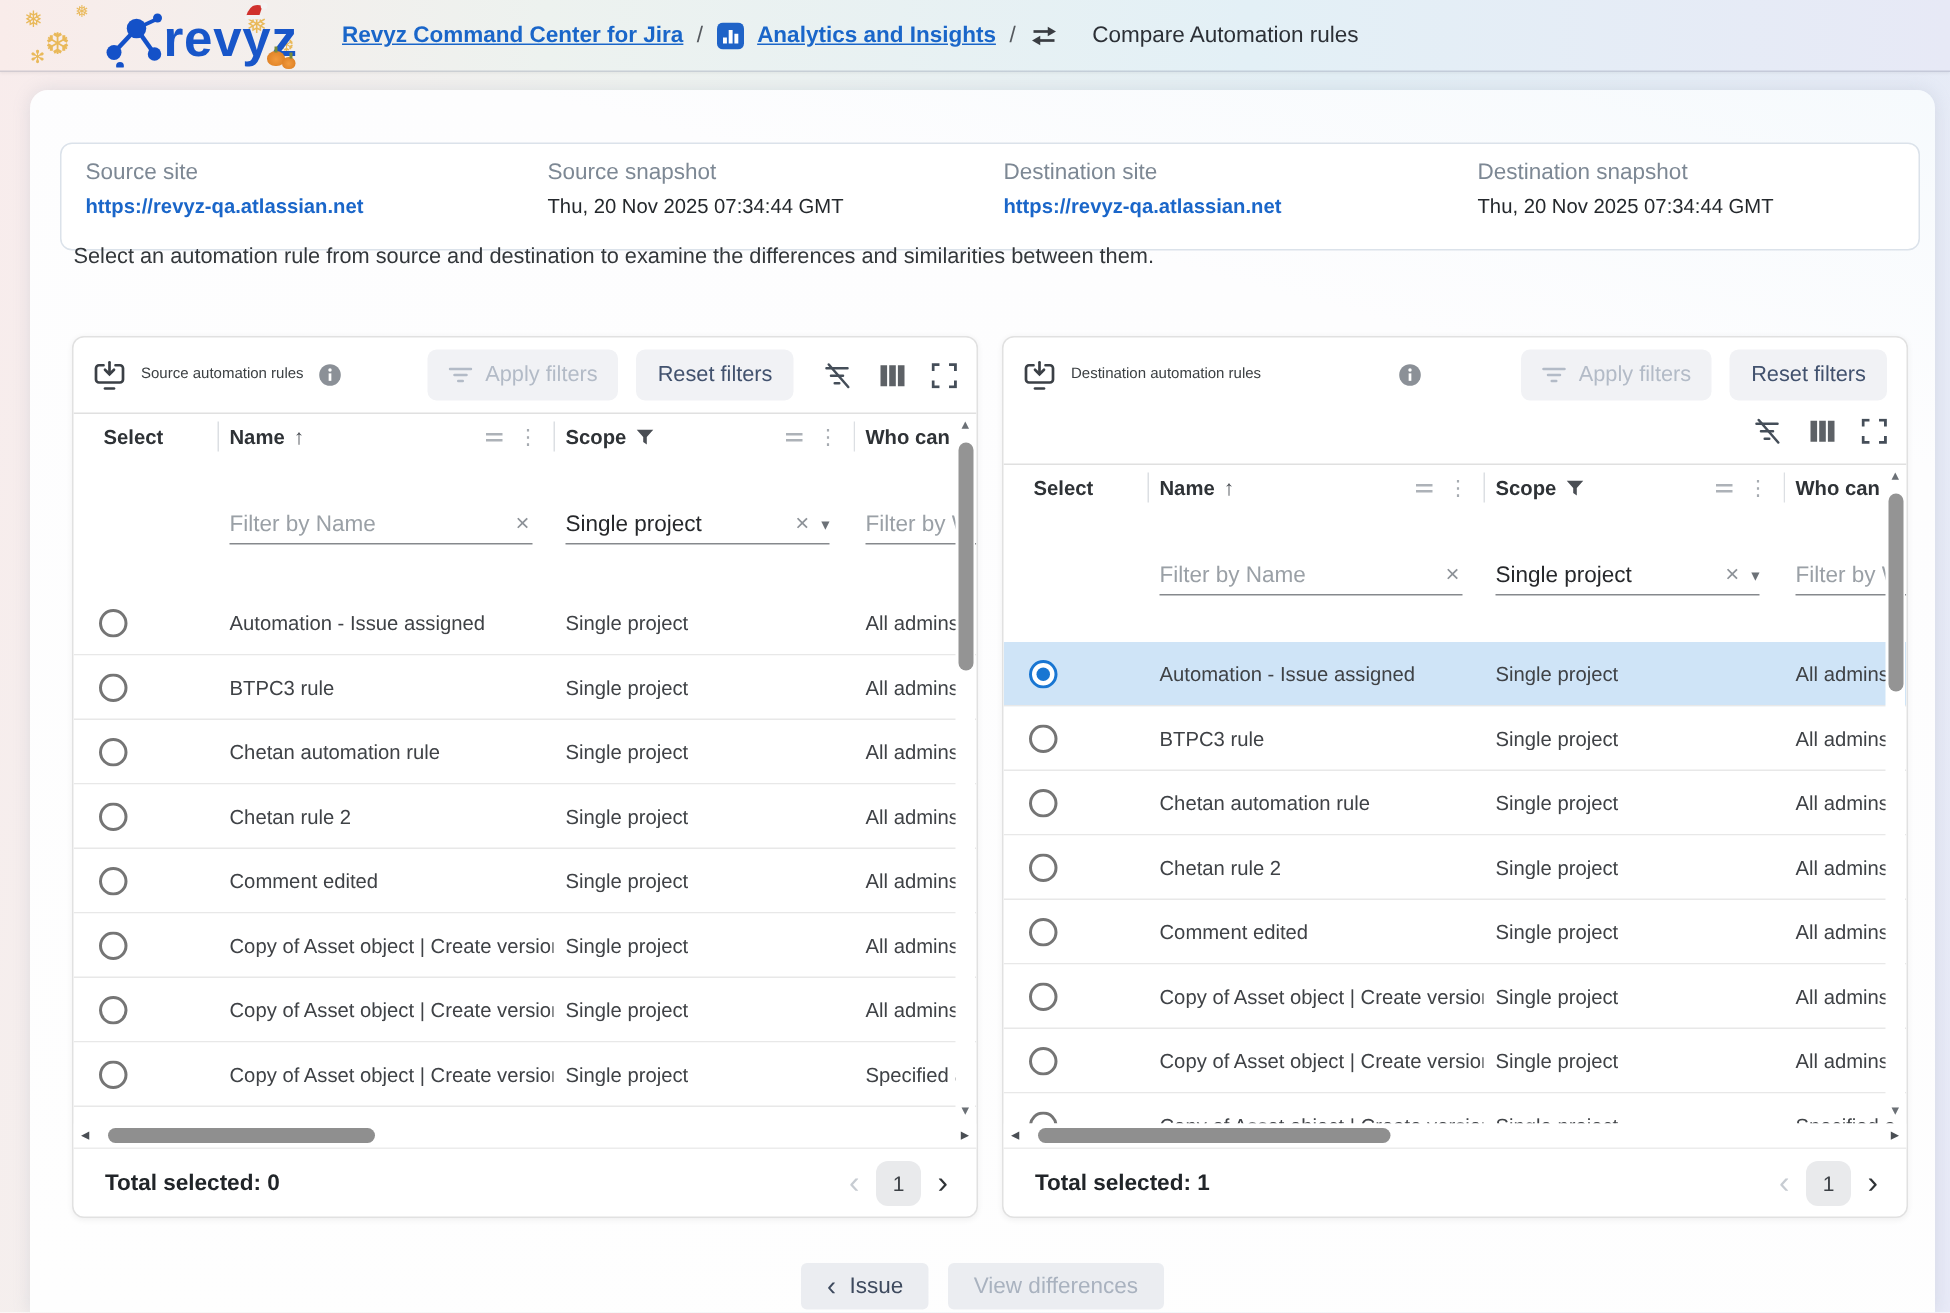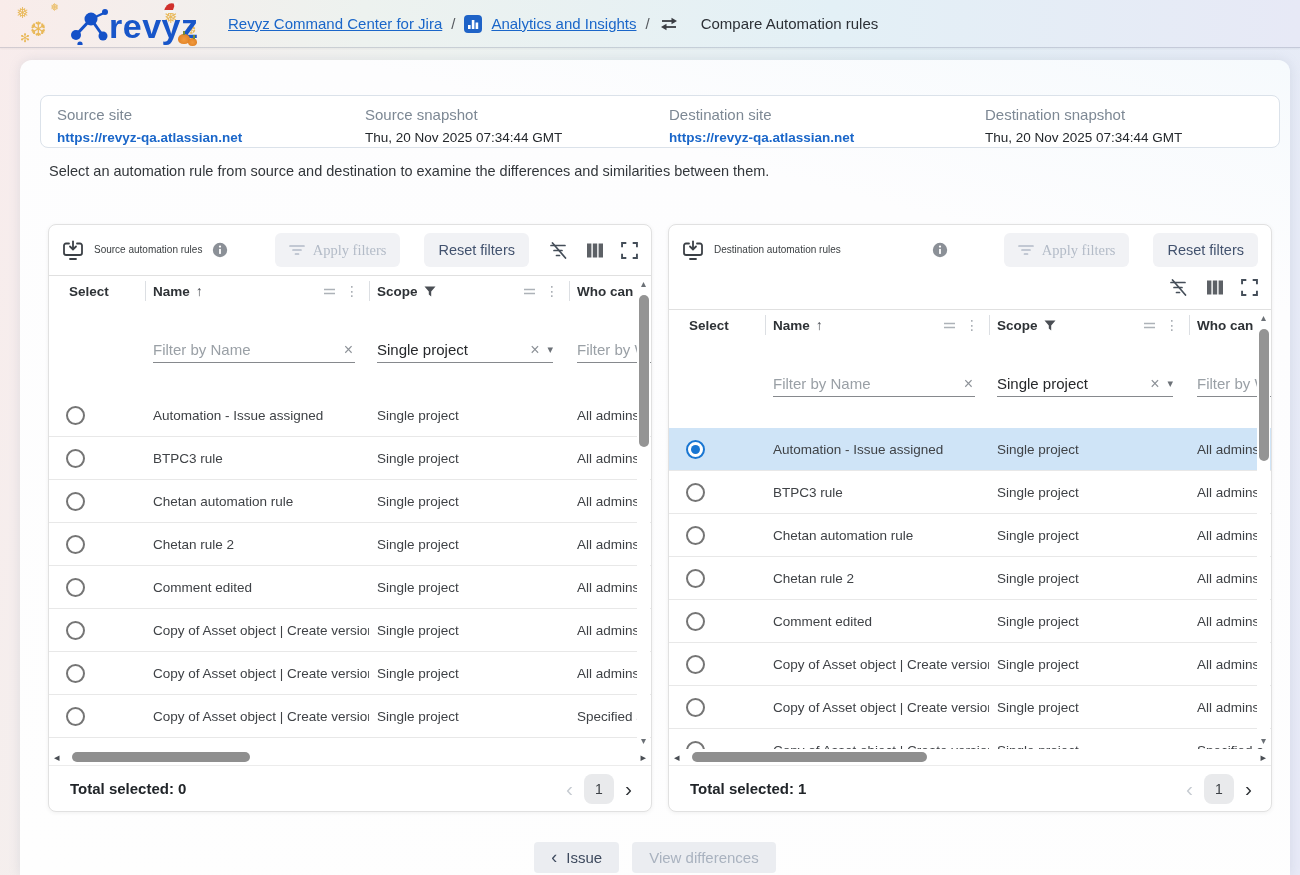--- a/index.html
+++ b/index.html
@@ -21,37 +21,37 @@
   }
   .logo { position: relative; width: 196px; height: 46px; flex: none; margin-right: 18px; }
   .snow { position: absolute; color: #e9b95a; user-select: none; }
   .logo-text { position: absolute; left: 95px; top: 6px; font-size: 34px; font-weight: bold; color: #1856c9; letter-spacing: 0.5px; }
   .pumpkin { position: absolute; left: 164px; top: 33px; width: 12px; height: 10px; background: radial-gradient(circle at 50% 55%, #f29a3d, #d97a1e); border-radius: 50% 50% 46% 46%; }
   .pumpkin::before { content:''; position:absolute; left:5px; top:-3px; width:2px; height:4px; background:#7a8c3a; }
   .pumpkin2 { left: 174px; top: 37px; width: 9px; height: 8px; }
   .hat { position: absolute; left: 146px; top: -1px; width: 22px; height: 14px; }
 
   .crumbs { display: flex; align-items: center; gap: 9px; font-size: 15px; white-space: nowrap; }
-  .crumb-link { color: #1a66c9; text-decoration: underline; font-weight: 400; cursor: pointer; }
+  .crumb-link { color: #1a66c9; text-decoration: underline; font-weight: 700; cursor: pointer; }
   .crumb-sep { color: #55595e; }
   .crumb-current { color: #2c3036; font-weight: normal; display: flex; align-items: center; gap: 22px; }
   .ana-icon { width: 18px; height: 18px; flex: none; }
   .cmp-icon { width: 20px; height: 16px; flex: none; }
 
   
   .card {
     position: absolute; left: 20px; top: 60px; width: 1270px; height: 815px;
     background: linear-gradient(195deg, #f6fafd 0%, #fdfdfe 22%, #fefefe 100%);
     border-radius: 12px 12px 0 0;
     box-shadow: 0 0 12px rgba(130,140,165,0.20);
   }
 
   
   .infobar {
-    position: absolute; left: 20px; top: 35px; width: 1240px; height: 53px;
+    position: absolute; left: 20px; top: 35px; width: 1240px; height: 72px;
     background: #fff; border: 1px solid #dbe2ea; border-radius: 8px;
   }
   .info-item { position: absolute; top: 10px; }
   .info-item .ilabel { font-size: 15px; color: #7d8894; margin-bottom: 7px; }
   .info-item .ivalue { font-size: 13.5px; color: #24282c; }
   .info-item .ivalue.link { color: #1a66c9; font-weight: bold; cursor: pointer; }
   .ii-0 { left: 16px; } .ii-1 { left: 324px; } .ii-2 { left: 628px; } .ii-3 { left: 944px; }
 
   .desc { position: absolute; left: 29px; top: 103px; font-size: 14.5px; color: #33373b; }
 
@@ -68,21 +68,21 @@
   .phead { padding: 8px 13px 8px 13px; flex: none; }
   .phead-row1 { display: flex; align-items: center; }
   .ptitle-group { display: flex; align-items: center; gap: 10px; min-width: 0; }
   .ptitle { font-size: 10px; font-weight: 500; color: #3c4043; line-height: 1.25; }
   .dst .ptitle { width: 152px; }
   .dst .phead-row1 .info-glyph { margin-left: 56px; }
   .spacer { flex: 1; }
   .pbtn { height: 34px; border: none; border-radius: 6px; background: #f1f2f5; font-size: 14.5px;
           padding: 0 14px; display: flex; align-items: center; gap: 8px; cursor: pointer;
           font-family: inherit; flex: none; }
-  .pbtn.apply { color: #b3bbc7; margin-right: 24px; font-family: Liberation Serif, serif; }
+  .pbtn.apply { color: #b3bbc7; margin-right: 12px; }
   .pbtn.reset { color: #42526e; }
   .tool-icons { display: flex; align-items: center; gap: 17px; margin-left: 19px; }
   .dst .phead-row2 { display: flex; justify-content: flex-end; align-items: center; height: 26px; margin-top: 8px; padding-bottom: 2px; }
   .icon-btn { background: none; border: none; cursor: pointer; padding: 0; display: flex; align-items: center; }
 
   
   .tgrid { flex: 1; display: flex; flex-direction: column; overflow: hidden; position: relative; border-top: 1px solid #e0e0e0; gap: 26px; }
   .thead { height: 30px; display: flex; align-items: center; flex: none; font-size: 13.5px; font-weight: bold; color: #2e3236; }
   .th { position: relative; display: flex; align-items: center; height: 100%; }
   .th.sep::before { content: ''; position: absolute; left: 0; top: 5px; bottom: 5px; width: 1px; background: #dcdfe3; }

